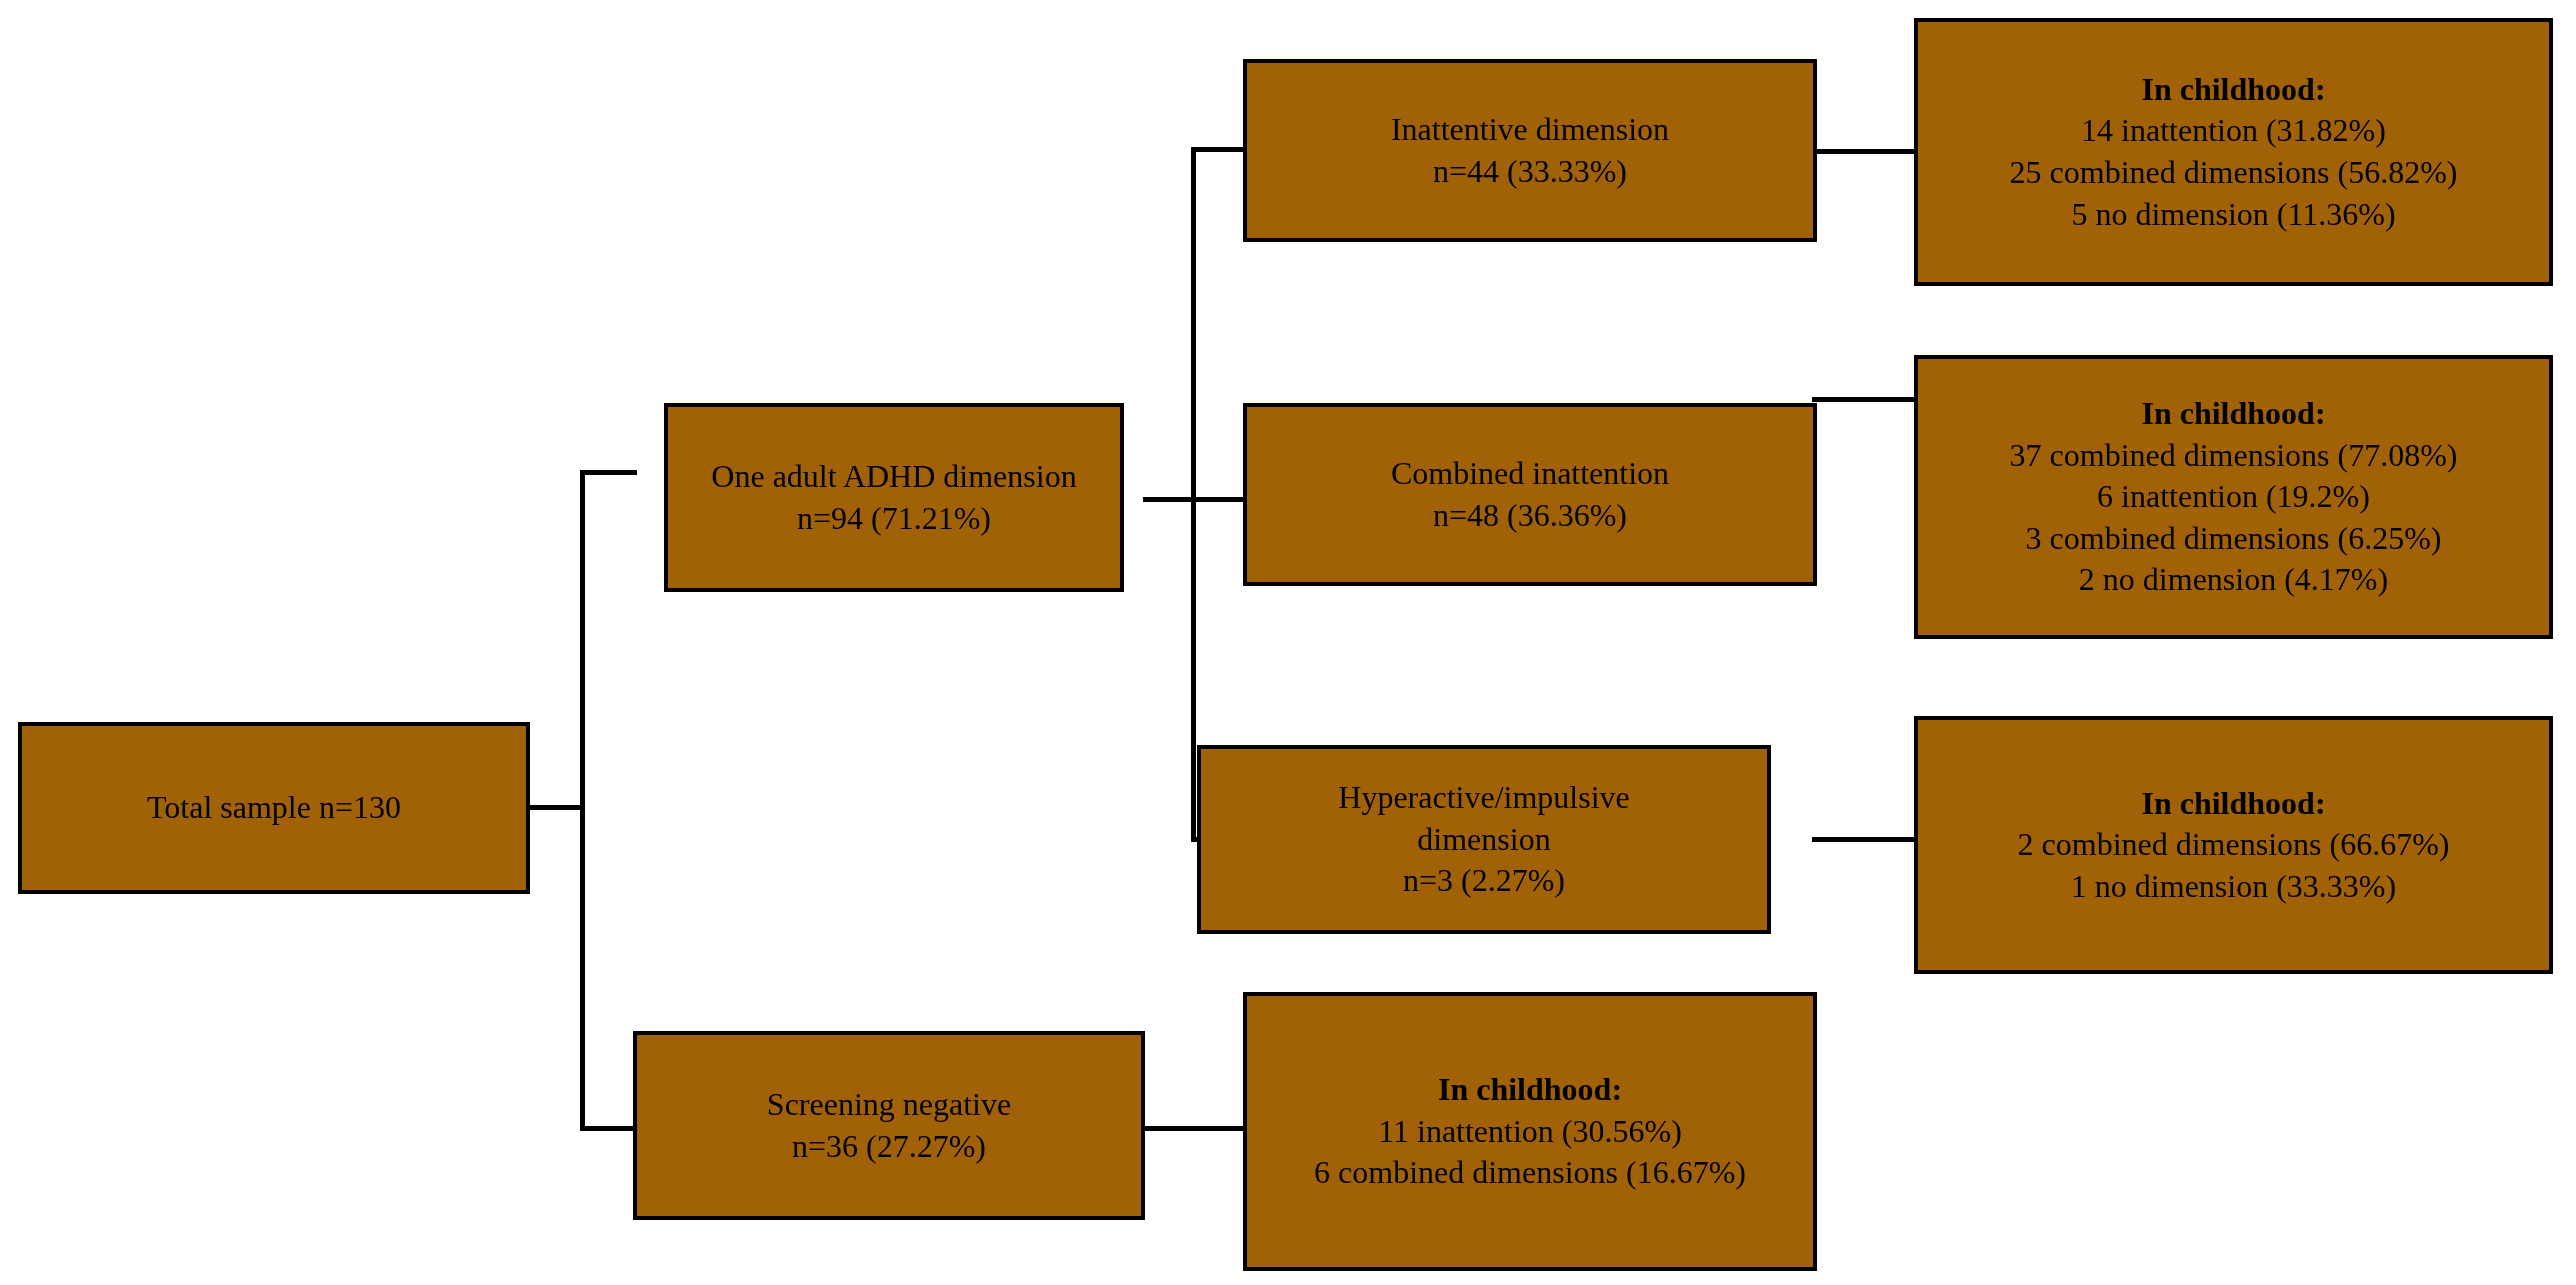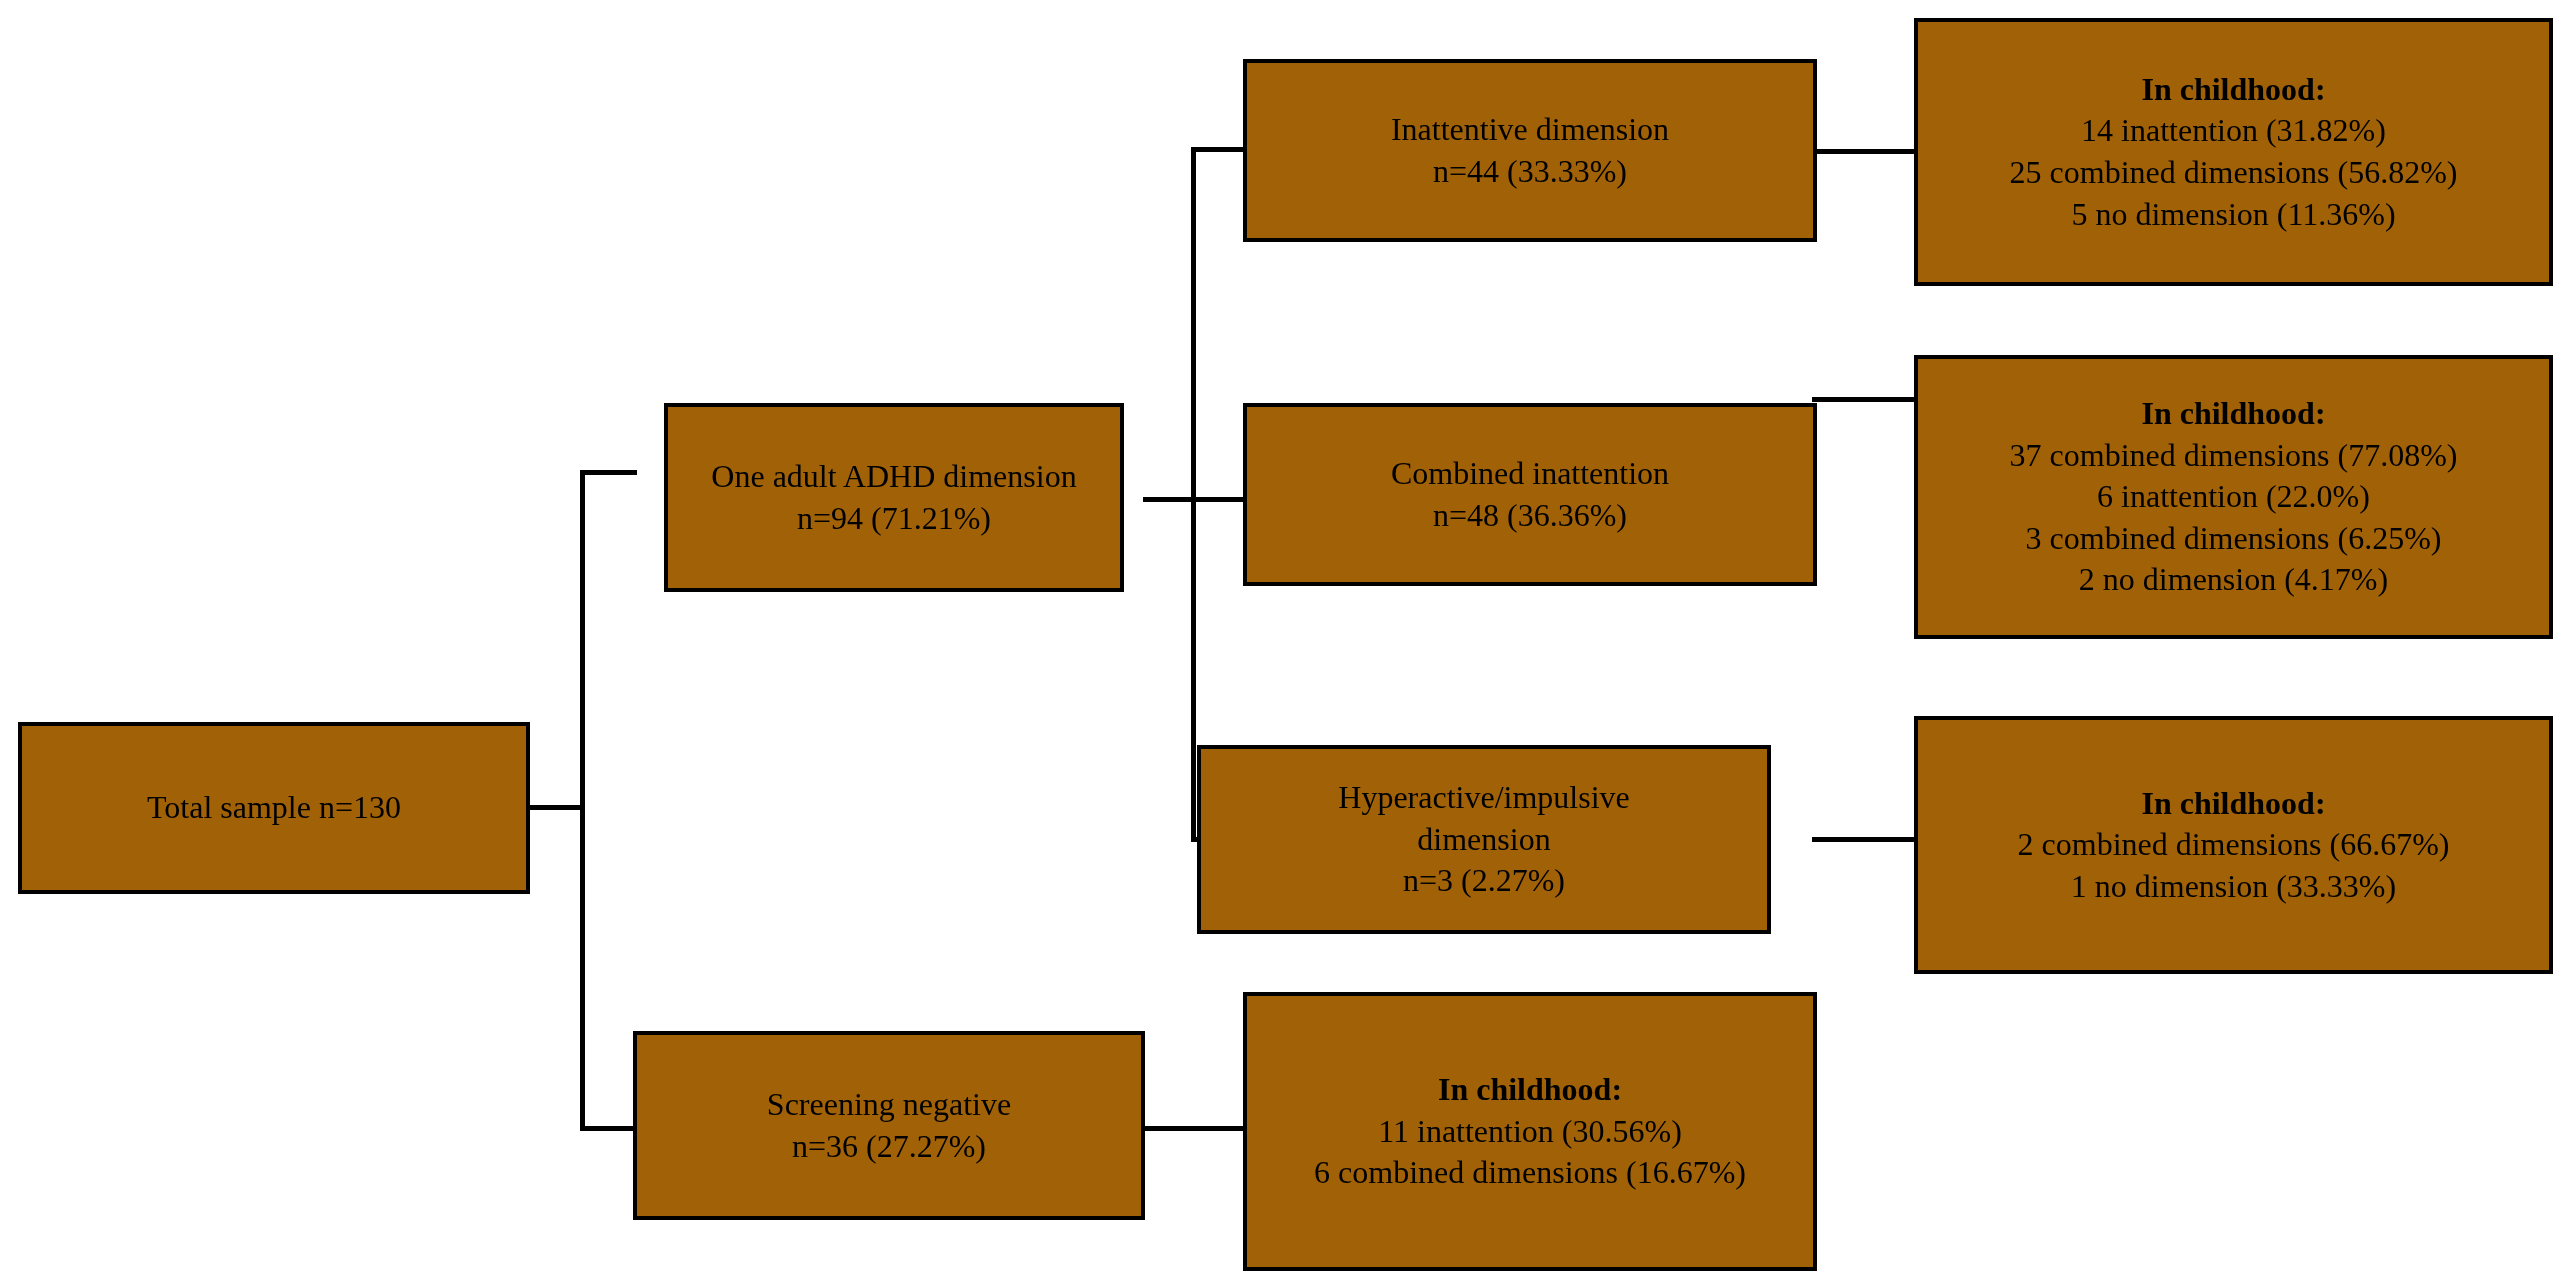--- a/index.html
+++ b/index.html
@@ -97,21 +97,21 @@
   <div class="node" style="left:1914px; top:18px; width:639px; height:268px;">
     <span class="ln bold">In childhood:</span>
     <span class="ln">14 inattention (31.82%)</span>
     <span class="ln">25 combined dimensions (56.82%)</span>
     <span class="ln">5 no dimension (11.36%)</span>
   </div>
 
   <div class="node" style="left:1914px; top:355px; width:639px; height:284px;">
     <span class="ln bold">In childhood:</span>
     <span class="ln">37 combined dimensions (77.08%)</span>
-    <span class="ln">6 inattention (22.0%)</span>
+    <span class="ln">6 inattention (19.2%)</span>
     <span class="ln">3 combined dimensions (6.25%)</span>
     <span class="ln">2 no dimension (4.17%)</span>
   </div>
 
   <div class="node" style="left:1914px; top:716px; width:639px; height:258px;">
     <span class="ln bold">In childhood:</span>
     <span class="ln">2 combined dimensions (66.67%)</span>
     <span class="ln">1 no dimension (33.33%)</span>
   </div>
 

